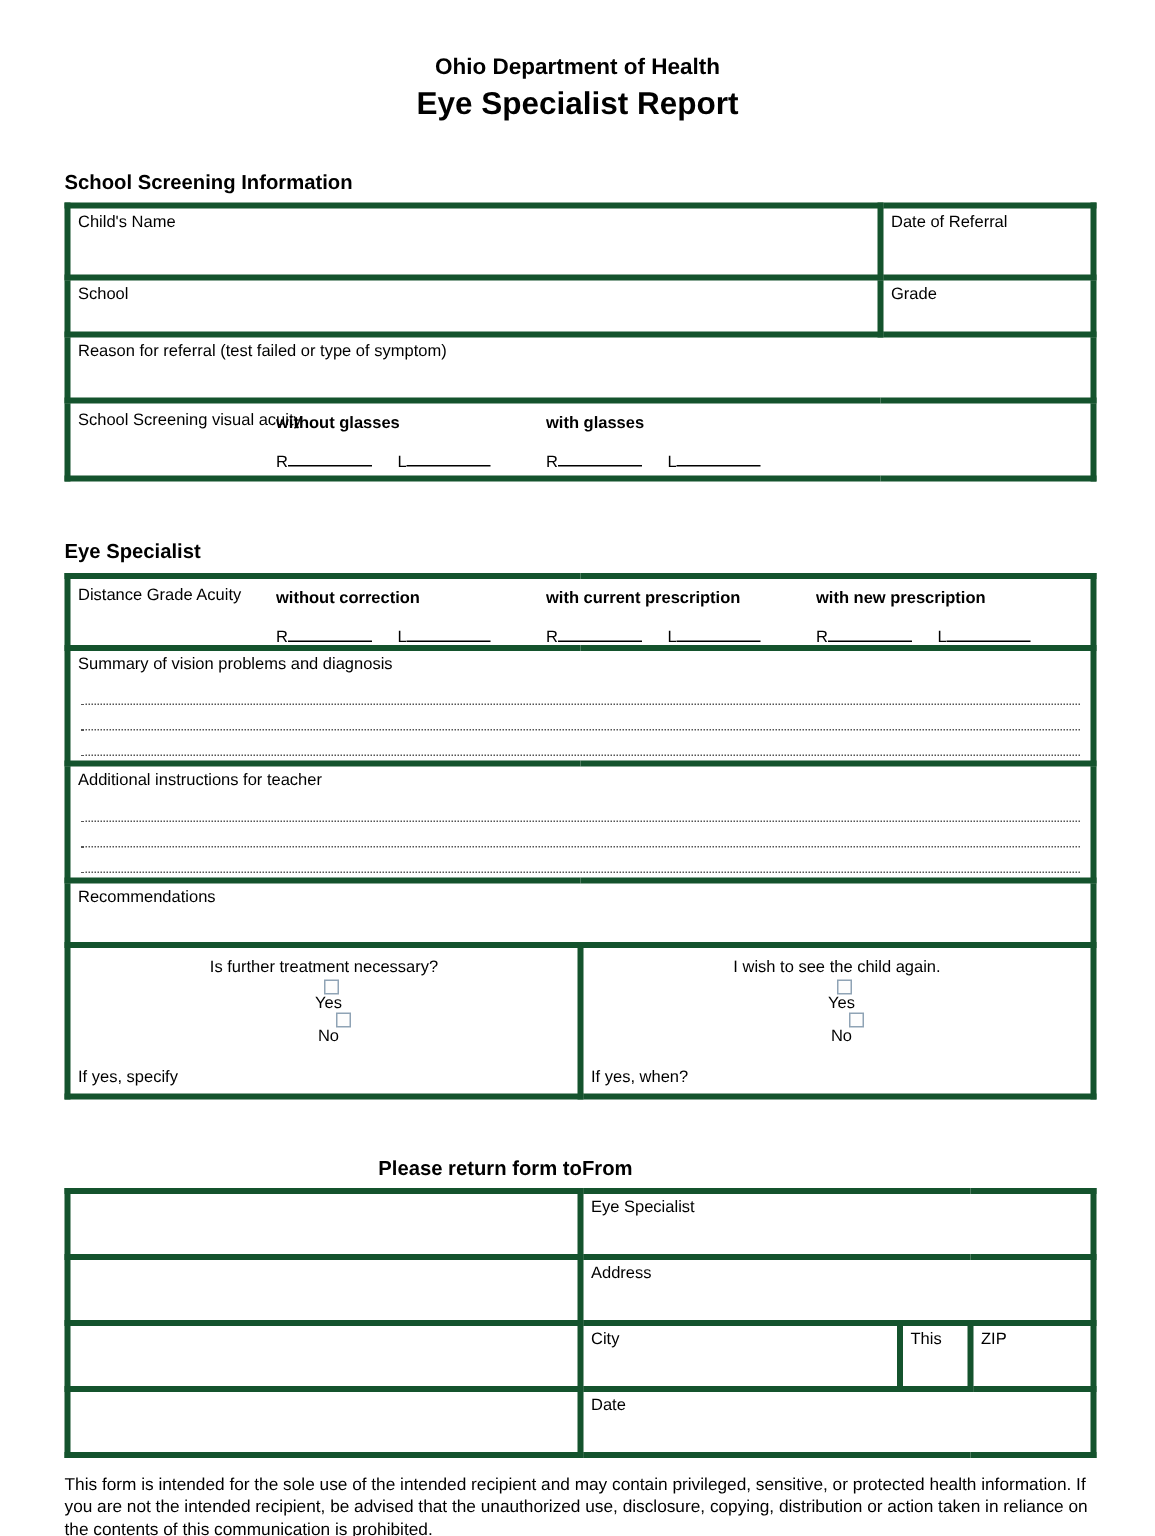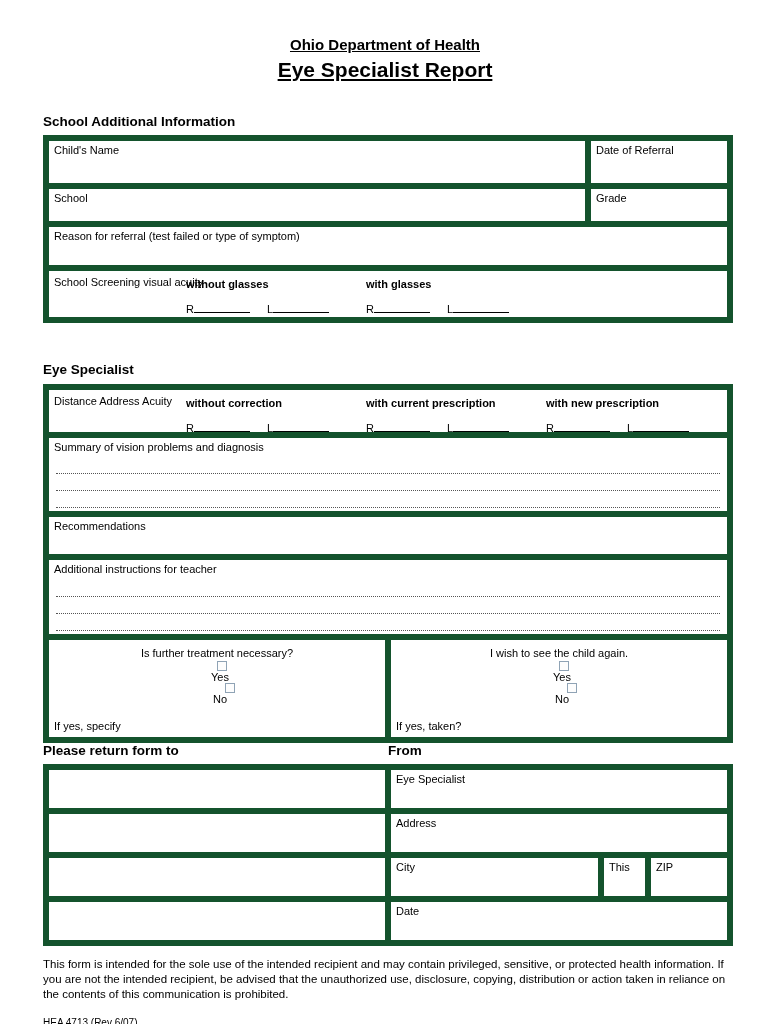--- a/index.html
+++ b/index.html
@@ -2,30 +2,30 @@
 <html><head>
 <meta charset="utf-8">
 <style>
   * { margin:0; padding:0; box-sizing:border-box; }
   html,body { background:#e8e8e8; }
   body { font-family:"Liberation Sans", sans-serif; color:#000; }
   .page {
     width:770px; height:1024px; background:#fff; margin:0 auto;
     padding:36px 43px 0 43px; position:relative; overflow:hidden;
   }
-  .doc-header { text-align:center;text-decoration:underline; }
+  .doc-header { text-align:center; }
   .org-name { font-size:15px; font-weight:bold; line-height:1.2; }
   .doc-title { font-size:21px; font-weight:bold; line-height:1.2; margin-top:3px; }
 
   .section-heading { font-size:13.5px; font-weight:bold; line-height:1.2; }
   .sec1 { margin-top:32px; margin-bottom:5px; }
   .sec2 { margin-top:39px; margin-bottom:5px; }
 
   table.grid { border-collapse:collapse; width:684px; table-layout:fixed; }
-  table.grid td { border:6px solid #14532d; vertical-align:top; padding:3px 5px; position:relative; font-size:11px; }
+  table.grid td { border:4px solid #14532d; vertical-align:top; padding:3px 5px; position:relative; font-size:11px; }
 
   .h48{height:48px} .h38{height:38px} .h44{height:44px} .h52{height:52px}
   .h77{height:77px} .h43{height:43px} .h72{height:72px} .h56{height:56px}
 
   .lbl { font-size:11px; line-height:1.25; display:inline-block; }
   .abs { position:absolute; }
   .sub-lbl { position:absolute; font-size:11px; font-weight:bold; white-space:nowrap; }
 
   .rl { position:absolute; font-size:11px; white-space:nowrap;text-align:right; }
   .rl-letter { display:inline-block; }
@@ -34,37 +34,37 @@
 
   .rule-line { height:17px; border-bottom:1px dotted #555; margin:0 2px; }
   .first-rule { height:20px; }
 
   .chk-row { display:flex; align-items:center; margin-top:4px;flex-direction:column; }
   .checkbox { width:10px; height:10px; border:1px solid #8fa3b5; background:#fdfdfd; margin-left:9px; flex:0 0 auto; }
   .checkbox.second { margin-left:26px; }
   .chk-lbl { margin-left:6px; font-size:11px;text-align:right; }
   .if-line { margin-top:15px; }
 
-  .two-col-headings { display:flex; margin-bottom:5px; }
+  .two-col-headings { display:flex; margin-top:38px; margin-bottom:5px;text-align:right; }
   .return-h { width:345px; }
 
   .disclaimer { font-size:11.5px; line-height:1.32; margin-top:11px; width:684px; }
   .form-number { font-size:10px; margin-top:15px; }
 </style>
 </head>
 <body>
 
 <div class="page">
 
   <header class="doc-header">
     <div class="org-name">Ohio Department of Health</div>
     <div class="doc-title">Eye Specialist Report</div>
   </header>
 
-  <h2 class="section-heading sec1">School Additional Information</h2>
+  <h2 class="section-heading sec1">School Screening Information</h2>
 
   <table class="grid">
     <colgroup>
         <col style="width:542px">
         <col style="width:142px">
       </colgroup>
     <tbody>
         <tr>
       <td class="h48">
         <span class="lbl">Child's Name</span>
@@ -107,21 +107,21 @@
   <h2 class="section-heading sec2">Eye Specialist</h2>
 
   <table class="grid">
     <colgroup>
         <col style="width:342px">
         <col style="width:342px">
       </colgroup>
     <tbody>
         <tr>
       <td class="h48" colspan="2">
-        <span class="lbl abs" style="left:5px; top:5px;">Distance Address Acuity</span>
+        <span class="lbl abs" style="left:5px; top:5px;">Distance Grade Acuity</span>
         <span class="sub-lbl" style="left:137px; top:7px;text-align:center;">without correction</span>
         <span class="sub-lbl" style="left:317px; top:7px;">with current prescription</span>
         <span class="sub-lbl" style="left:497px; top:7px;">with new prescription</span>
         <span class="rl" style="left:137px; top:31px;">
           <span class="rl-letter">R</span><span class="write-line"></span>
           <span class="rl-letter gap">L</span><span class="write-line"></span>
         </span>
         <span class="rl" style="left:317px; top:31px;">
           <span class="rl-letter">R</span><span class="write-line"></span>
           <span class="rl-letter gap">L</span><span class="write-line"></span>
@@ -134,30 +134,30 @@
     </tr>
     <tr>
       <td class="h77" colspan="2">
         <span class="lbl">Summary of vision problems and diagnosis</span>
         <div class="rule-line first-rule"></div>
         <div class="rule-line"></div>
         <div class="rule-line"></div>
       </td>
     </tr>
     <tr>
-      <td class="h43" colspan="2">
-        <span class="lbl">Recommendations</span>
-      </td>
-    </tr>
-    <tr>
       <td class="h72" colspan="2">
         <span class="lbl">Additional instructions for teacher</span>
         <div class="rule-line first-rule"></div>
         <div class="rule-line"></div>
         <div class="rule-line"></div>
+      </td>
+    </tr>
+    <tr>
+      <td class="h43" colspan="2">
+        <span class="lbl">Recommendations</span>
       </td>
     </tr>
     <tr>
       <td class="h56">
         <div class="chk-row">
           <span class="lbl">Is further treatment necessary?</span>
           <span class="checkbox"></span>
           <span class="chk-lbl">Yes</span>
           <span class="checkbox second"></span>
           <span class="chk-lbl">No</span>
@@ -165,21 +165,21 @@
         <div class="lbl if-line">If yes, specify</div>
       </td>
       <td class="h56">
         <div class="chk-row">
           <span class="lbl">I wish to see the child again.</span>
           <span class="checkbox"></span>
           <span class="chk-lbl">Yes</span>
           <span class="checkbox second"></span>
           <span class="chk-lbl">No</span>
         </div>
-        <div class="lbl if-line">If yes, taken?</div>
+        <div class="lbl if-line">If yes, when?</div>
       </td>
     </tr>
   </tbody>
     </table>
 
   <div class="two-col-headings">
     <h2 class="section-heading return-h">Please return form to</h2>
     <h2 class="section-heading">From</h2>
   </div>
 

